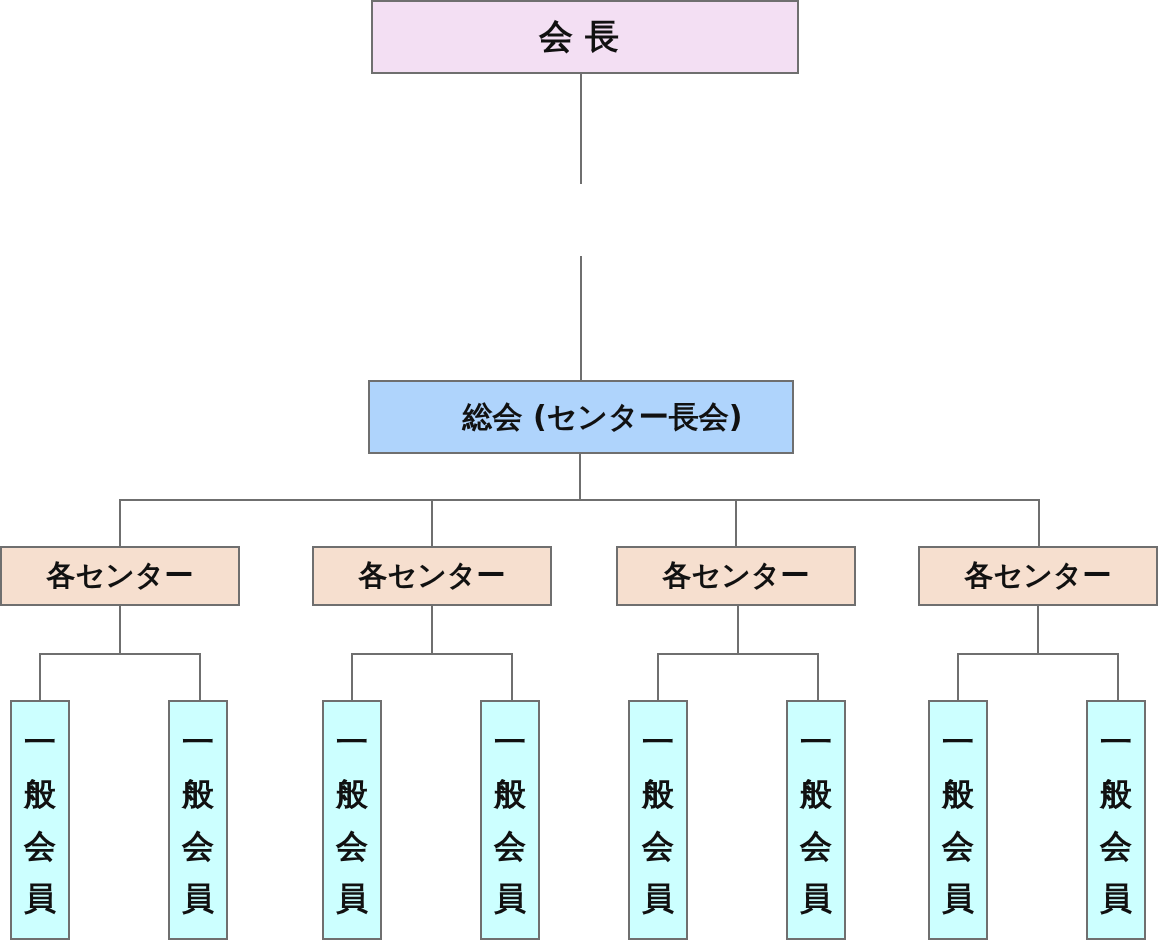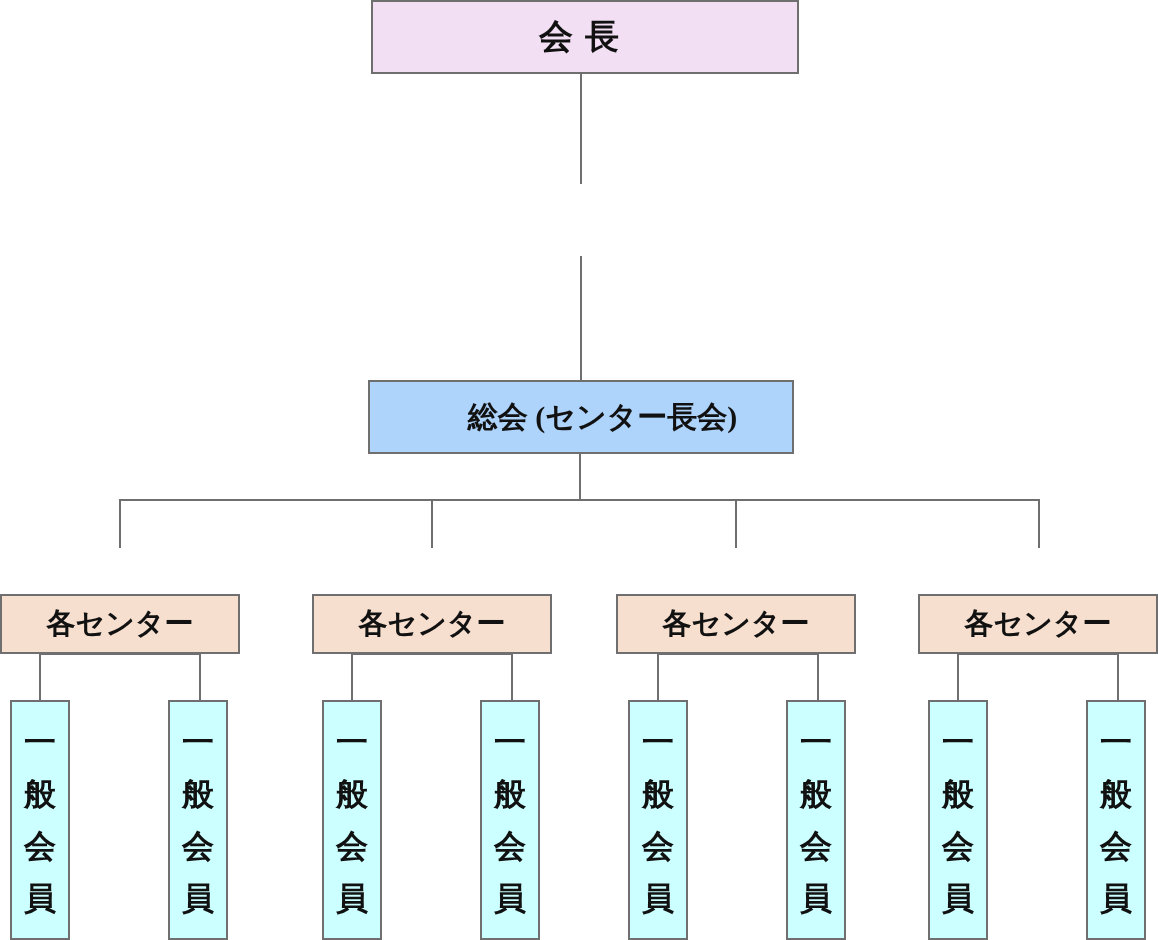--- a/index.html
+++ b/index.html
@@ -1,24 +1,24 @@
 <!DOCTYPE html>
 <html><head>
   <meta charset="utf-8">
   <style>
     html, body { margin: 0; padding: 0; background: #ffffff; }
     #canvas { position: relative; width: 1158px; height: 940px; overflow: hidden;
       font-family: "DejaVu Sans", "Liberation Sans", sans-serif; font-weight: bold; color: #111; }
     .box { position: absolute; box-sizing: border-box; border: 2px solid #6f6f6f;
-      display: flex; align-items: center; justify-content: center; font-family: Liberation Serif, serif; }
+      display: flex; align-items: center; justify-content: center; }
     .box span { font-weight: bold; }
     .chair { background: #f3dff3; font-size: 34px; letter-spacing: 12px; }
     .board { background: #afd4fc; font-size: 30px; letter-spacing: 10px; }
     .assembly { background: #afd4fc; font-size: 30px; padding-left: 43px; }
-    .center { background: #f6dfcf; font-size: 29px; margin-top: 48px; }
+    .center { background: #f6dfcf; font-size: 29px; }
     .member { background: #ccffff; font-size: 32px; flex-direction: column; }
     .member span { display: block; line-height: 52px; }
     .line { position: absolute; background: #6f6f6f; }
     .v { width: 2px; }
     .h { height: 2px; }
   </style>
 </head>
 <body>
 
 <div id="canvas">

